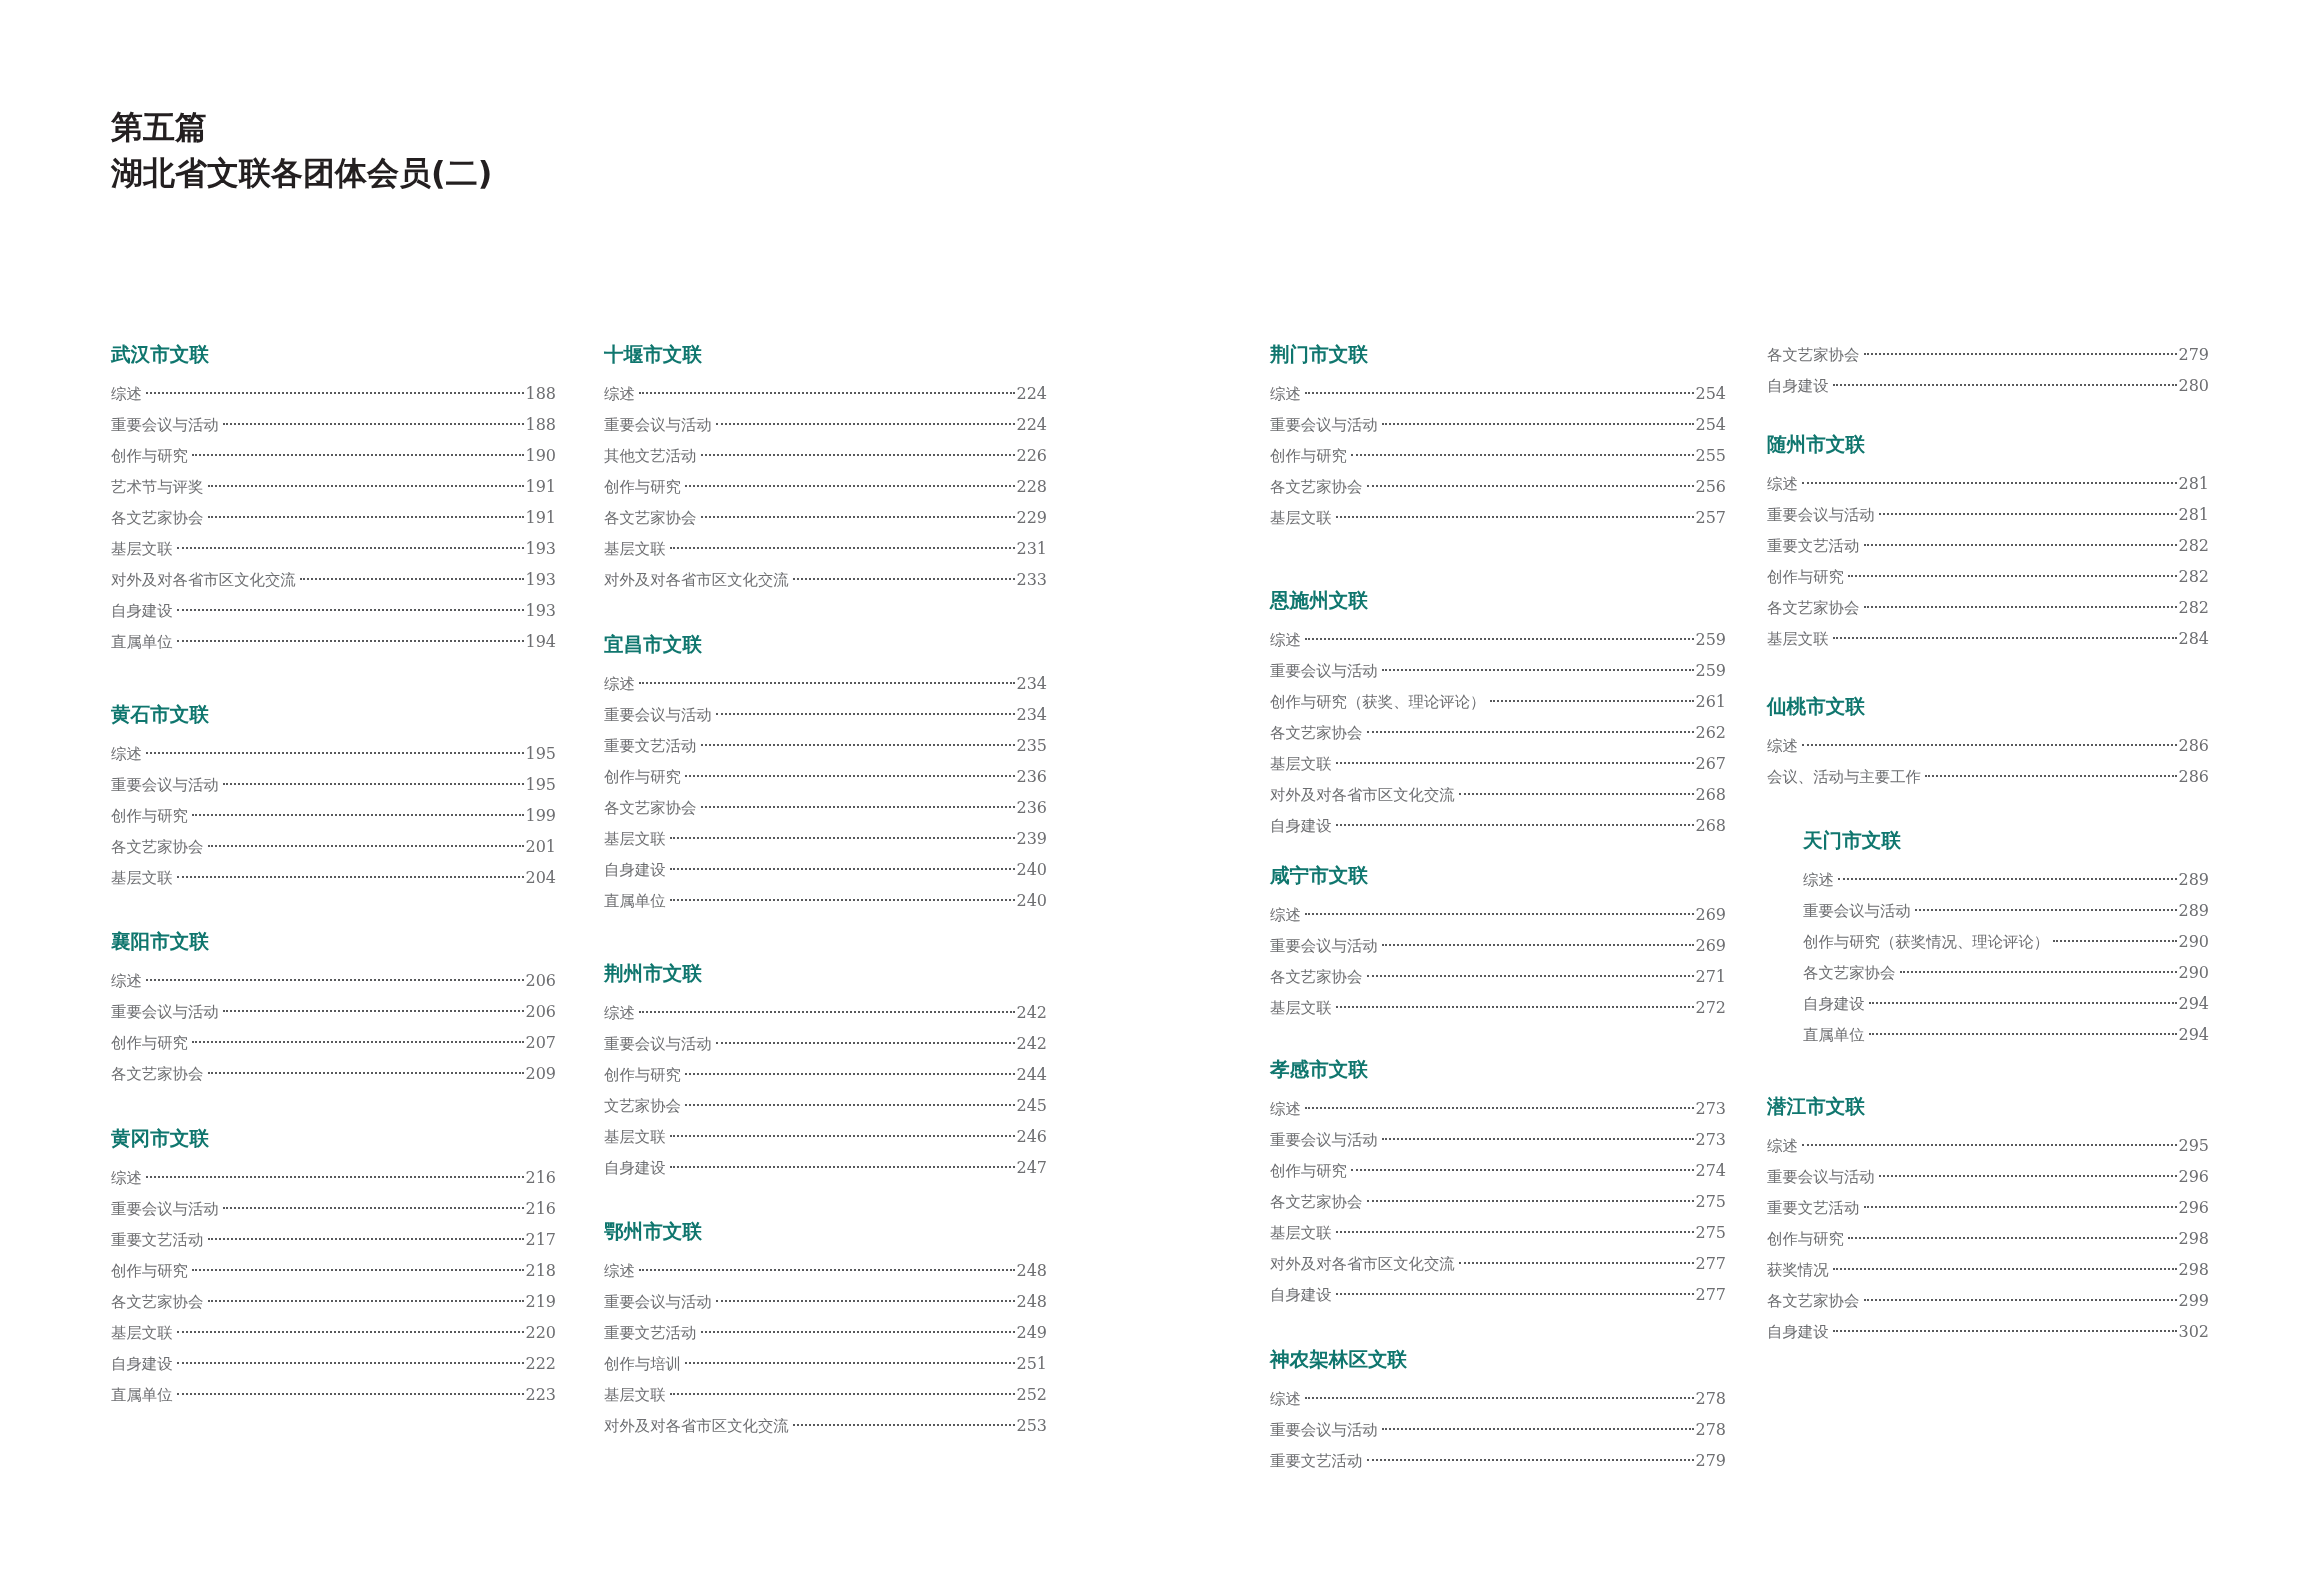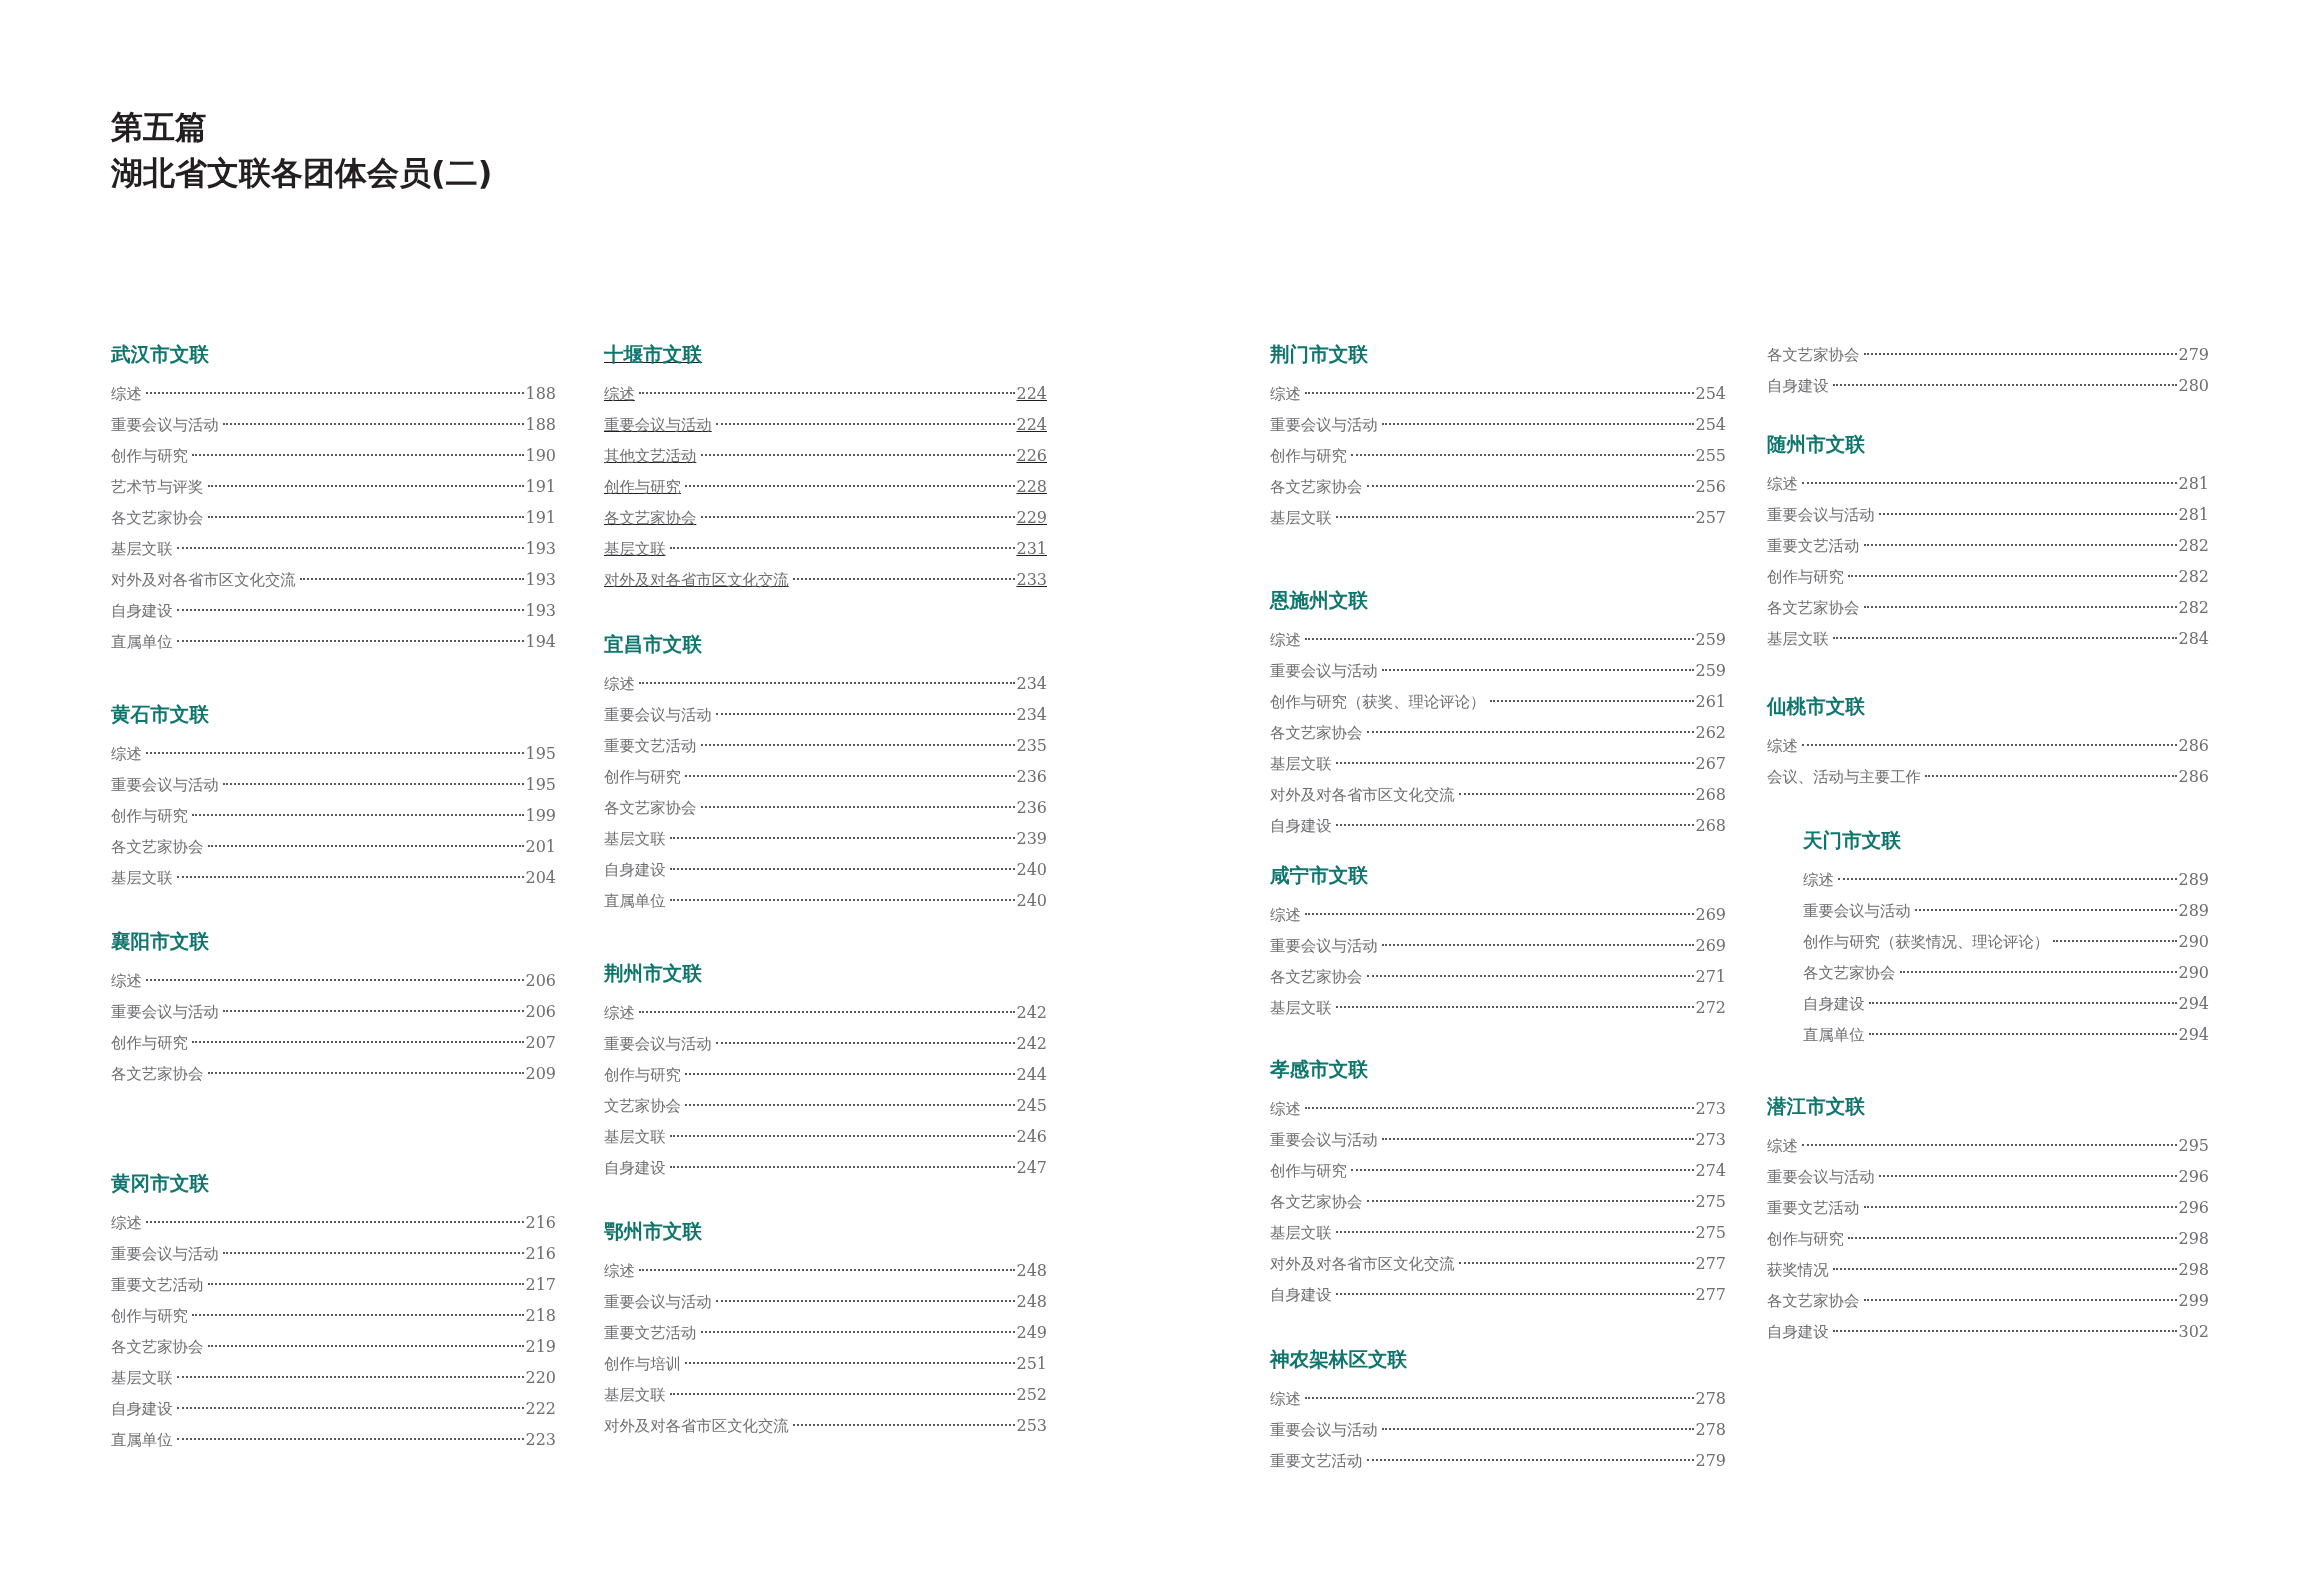--- a/index.html
+++ b/index.html
@@ -116,21 +116,21 @@
         <span class="entry-label">创作与研究</span>
         <span class="entry-dots"></span>
         <span class="entry-page">207</span>
       </div>
       <div class="entry">
         <span class="entry-label">各文艺家协会</span>
         <span class="entry-dots"></span>
         <span class="entry-page">209</span>
       </div>
     </div>
-    <div class="section" style="top: 1123px; margin-top: 45px;">
+    <div class="section" style="top: 1123px;">
       <div class="section-heading">黄冈市文联</div>
       <div class="entry">
         <span class="entry-label">综述</span>
         <span class="entry-dots"></span>
         <span class="entry-page">216</span>
       </div>
       <div class="entry">
         <span class="entry-label">重要会议与活动</span>
         <span class="entry-dots"></span>
         <span class="entry-page">216</span>
@@ -161,21 +161,21 @@
         <span class="entry-page">222</span>
       </div>
       <div class="entry">
         <span class="entry-label">直属单位</span>
         <span class="entry-dots"></span>
         <span class="entry-page">223</span>
       </div>
     </div>
   </div>
 <div class="col" id="col-1" style="left:604px; width:443px;">
-    <div class="section" style="top: 339px; text-decoration: underline;">
+    <div class="section" style="top: 339px;">
       <div class="section-heading">十堰市文联</div>
       <div class="entry">
         <span class="entry-label">综述</span>
         <span class="entry-dots"></span>
         <span class="entry-page">224</span>
       </div>
       <div class="entry">
         <span class="entry-label">重要会议与活动</span>
         <span class="entry-dots"></span>
         <span class="entry-page">224</span>

